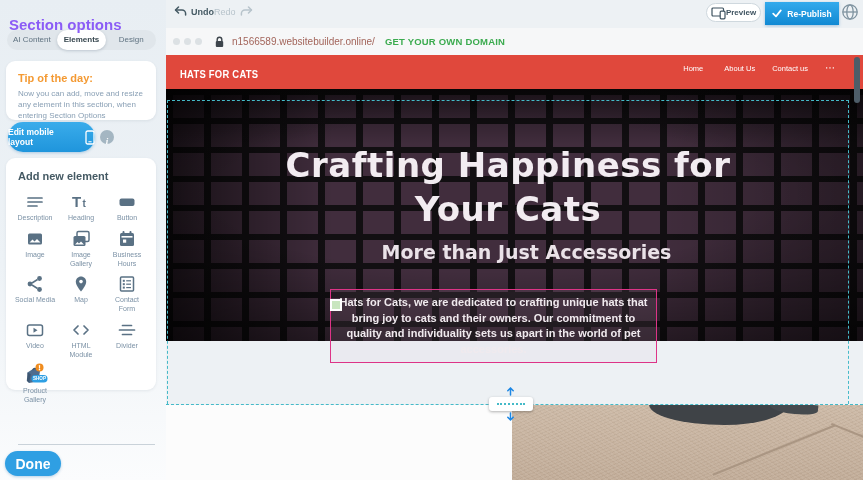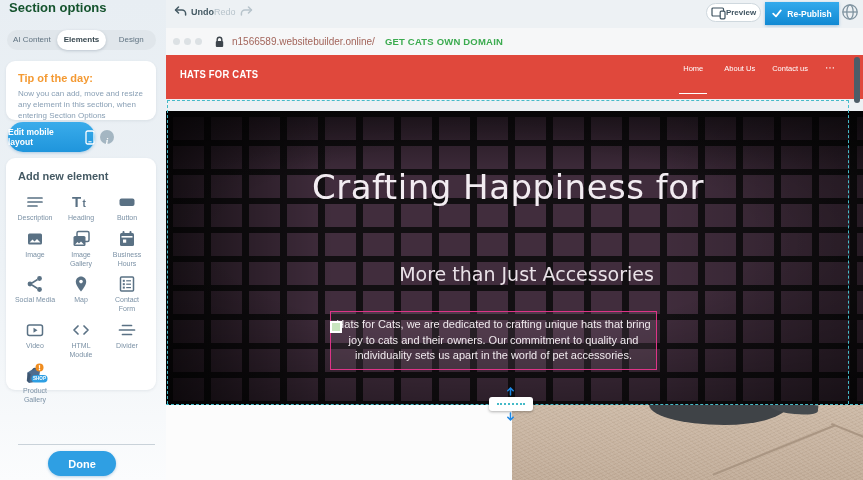--- a/index.html
+++ b/index.html
@@ -1,20 +1,20 @@
 <!DOCTYPE html>
 <html><head>
 <meta charset="utf-8">
 <style>
   * { margin:0; padding:0; box-sizing:border-box; }
   body { font-family:"Liberation Sans", sans-serif; }
   #app { position:relative; width:863px; height:480px; background:#edf1f4; overflow:hidden; }
 
   
-  .section-title { position:absolute; left:9px; top:0; font-size:13px; font-weight:bold; color:#14532d; z-index:4; }
+  .section-title { position:absolute; left:9px; top:16px; font-size:15px; font-weight:bold; color:#8b5cf6; z-index:4; }
   .undo-btn { position:absolute; left:174px; top:6px; display:flex; align-items:center; gap:4px; font-size:9px; font-weight:bold; color:#455a64; cursor:pointer; }
   .redo-btn { position:absolute; left:214px; top:6px; display:flex; align-items:center; gap:4px; font-size:9px; color:#b7c3cb; cursor:pointer; }
   .preview-btn { position:absolute; left:706px; top:3px; width:55px; height:19px; border:1px solid #cfd8de; background:#fff; border-radius:10px; display:flex; align-items:center; justify-content:center; gap:0; font-size:8px; font-weight:bold; color:#3e5360; cursor:pointer; }
   .republish-btn { position:absolute; left:765px; top:2px; width:74px; height:23px; border-radius:0; background:linear-gradient(180deg,#33aaec,#1189d3); display:flex; align-items:center; justify-content:center; gap:5px; font-size:8.5px; font-weight:bold; color:#fff; cursor:pointer; box-shadow:0 1px 3px rgba(20,110,180,.35); }
   .globe-btn { position:absolute; left:841px; top:3px; width:18px; height:18px; cursor:pointer; }
 
   
   .sidebar { position:absolute; left:0; top:0; width:166px; height:480px; background:linear-gradient(180deg,#e8eef3 0%,#edf2f6 55%,#fbfcfd 100%); z-index:3; }
   .tabs { position:absolute; left:7px; top:30px; width:149px; height:20px; background:#e0e6eb; border-radius:11px; display:flex; align-items:flex-end; }
   .tab { flex:1; text-align:center; font-size:8px; color:#5f7280; height:20px; line-height:20px; border-radius:11px; cursor:pointer; }
@@ -26,46 +26,47 @@
   .edit-mobile-btn { position:absolute; left:8px; top:122px; width:87px; height:30px; border-radius:16px; background:linear-gradient(180deg,#3aaceb,#1f95dc); color:#fff; font-size:8.5px; font-weight:bold; display:flex; align-items:center; justify-content:center; gap:6px; cursor:pointer; box-shadow:0 1px 3px rgba(20,110,180,.3); }
   .info-btn { position:absolute; left:100px; top:130px; width:14px; height:14px; border-radius:50%; background:#a4b6c2; color:#fff; text-align:center; cursor:pointer; }
   .info-btn::after { content:"i"; font:italic bold 9px "Liberation Serif", serif; line-height:14px; }
   .add-card { top:158px; height:232px; }
   .add-title { margin:12px 0 2px 12px; font-size:11px; font-weight:bold; color:#455a64; }
   .el-grid { display:grid; grid-template-columns:1fr 1fr 1fr; row-gap:2px; padding:4px 6px; }
   .el-item { display:flex; flex-direction:column; align-items:center; cursor:pointer; padding-top:4px; }
   .el-icon { height:20px; display:flex; align-items:center; }
   .el-label { margin-top:2px; font-size:7px; color:#7b91a5; text-align:center; line-height:1.25; max-width:42px; }
   .done-divider { position:absolute; left:18px; top:444px; width:137px; height:1px; background:#c9d2d9; }
-  .done-btn { position:absolute; left:5px; top:451px; width:68px; height:25px; border-radius:13px; background:#2f9fe3; color:#fff; font-size:11px; font-weight:bold; display:flex; align-items:center; justify-content:center; cursor:pointer; box-shadow:0 1px 3px rgba(20,110,180,.3);margin-left:43px; }
+  .done-btn { position:absolute; left:5px; top:451px; width:56px; height:25px; border-radius:13px; background:#2f9fe3; color:#fff; font-size:14px; font-weight:bold; display:flex; align-items:center; justify-content:center; cursor:pointer; box-shadow:0 1px 3px rgba(20,110,180,.3); }
 
   
   .browser-chrome { position:absolute; left:166px; top:28px; width:697px; height:27px; background:#f6f7f8; display:flex; align-items:center; }
   .dots { display:flex; gap:4px; margin-left:7px; }
   .dot { width:7px; height:7px; border-radius:50%; background:#dce1e4; }
   .lock-icon { margin-left:12px; }
   .url-text { margin-left:7px; font-size:10px; color:#a3655b; }
   .domain-link { margin-left:10px; font-size:9.5px; font-weight:bold; color:#3bab4f; letter-spacing:.2px; cursor:pointer; }
 
   .site-header { position:absolute; left:166px; top:55px; width:697px; height:44px; background:#e0483c; }
   .site-logo { position:absolute; left:14px; top:13px; color:#fff; font-size:11.5px; font-weight:bold; letter-spacing:.3px; transform:scaleX(.82); transform-origin:left; white-space:nowrap; }
   .site-nav { position:absolute; right:28px; top:9px; display:flex; gap:17px; align-items:flex-start; color:#fff; font-size:7.5px; }
   .nav-item { cursor:pointer; }
   .nav-item.active { padding:0 4px 20px; border-bottom:1.5px solid #fff;text-align:center; }
   .nav-item.more { font-size:10px; line-height:7px; }
 
   
-  .hero { position:absolute; left:166px; top:111px; width:697px; height:306px;
+  .hero { position:absolute; left:166px; top:89px; width:697px; height:252px;
     background-color:#412d3d;
     background-image:
       radial-gradient(120% 95% at 46% 42%, rgba(0,0,0,0) 32%, rgba(0,0,0,.5) 70%, rgba(0,0,0,.8) 100%),
       linear-gradient(90deg, rgba(0,0,0,.65) 0%, rgba(0,0,0,0) 24%, rgba(0,0,0,0) 70%, rgba(0,0,0,.3) 100%),
       linear-gradient(180deg, rgba(0,0,0,.55) 0%, rgba(0,0,0,0) 22%),
       repeating-linear-gradient(90deg, #120f12 0 7px, transparent 7px 38px),
       repeating-linear-gradient(180deg, #120f12 0 6px, transparent 6px 29px);
+    font-weight: bold;
   }
   .hero-heading { position:absolute; left:0; right:13px; top:55px; text-align:center; color:#f2ecf1; font-family:"DejaVu Sans", sans-serif; font-size:34px; line-height:1.28; letter-spacing:.5px; }
   .hero-sub { position:absolute; left:0; right:13px; top:152px; text-align:center; color:#eae2e8; font-family:"DejaVu Sans", sans-serif; font-size:19px;margin-left:37px; }
   .hero-para { position:absolute; left:164px; top:200px; width:327px; border:1.5px solid #dd3487; background:rgba(216,180,205,.10); padding:5px 4px; font-size:11px; line-height:1.42; color:#f0eaee; text-align:center; cursor:text; }
   .sel-handle { position:absolute; left:-1px; top:9px; width:12px; height:12px; background:#c9e6bf; border:2px solid #fff; }
 
   .selection-rect { position:absolute; left:167px; top:100px; width:682px; height:304px; border:1.5px dashed #45bac8; border-bottom:none; pointer-events:none; z-index:6; }
   .section-line { position:absolute; left:166px; top:404px; width:697px; height:0; border-top:1.5px dashed #45bac8; z-index:6; }
   .scrollbar-thumb { position:absolute; left:854px; top:57px; width:6px; height:46px; border-radius:3px; background:#4d5d68; z-index:8; cursor:grab; }
 
@@ -314,36 +315,37 @@
       <div class="dot"></div>
       <div class="dot"></div>
     </div>
     <span class="lock-icon">
         <svg width="11" height="12" viewBox="0 0 11 12">
           <path d="M3.2 5V3.6a2.3 2.3 0 0 1 4.6 0V5" fill="none" stroke="#3d454c" stroke-width="1.4"></path>
           <rect x="1.8" y="5" width="7.4" height="6" rx="1" fill="#3d454c"></rect>
         </svg>
       </span>
     <span class="url-text">n1566589.websitebuilder.online/</span>
-    <span class="domain-link">GET CATS OWN DOMAIN</span>
+    <span class="domain-link">GET YOUR OWN DOMAIN</span>
   </div>
 
   <div class="site-header">
     <div class="site-logo">HATS FOR CATS</div>
     <div class="site-nav">
       <div class="nav-item active">Home</div>
       <div class="nav-item">About Us</div>
       <div class="nav-item">Contact us</div>
       <div class="nav-item more">⋯</div>
     </div>
   </div>
 
   <div class="hero">
     <div class="hero-heading">
       <div>Crafting Happiness for</div>
+      <div>Your Cats</div>
     </div>
     <div class="hero-sub">More than Just Accessories</div>
     <div class="hero-para">
       <div class="sel-handle"></div>
       <span>Hats for Cats, we are dedicated to crafting unique hats that bring joy to cats and their owners. Our commitment to quality and individuality sets us apart in the world of pet accessories.</span>
     </div>
   </div>
 
   <div class="selection-rect"></div>
   <div class="section-line"></div>

